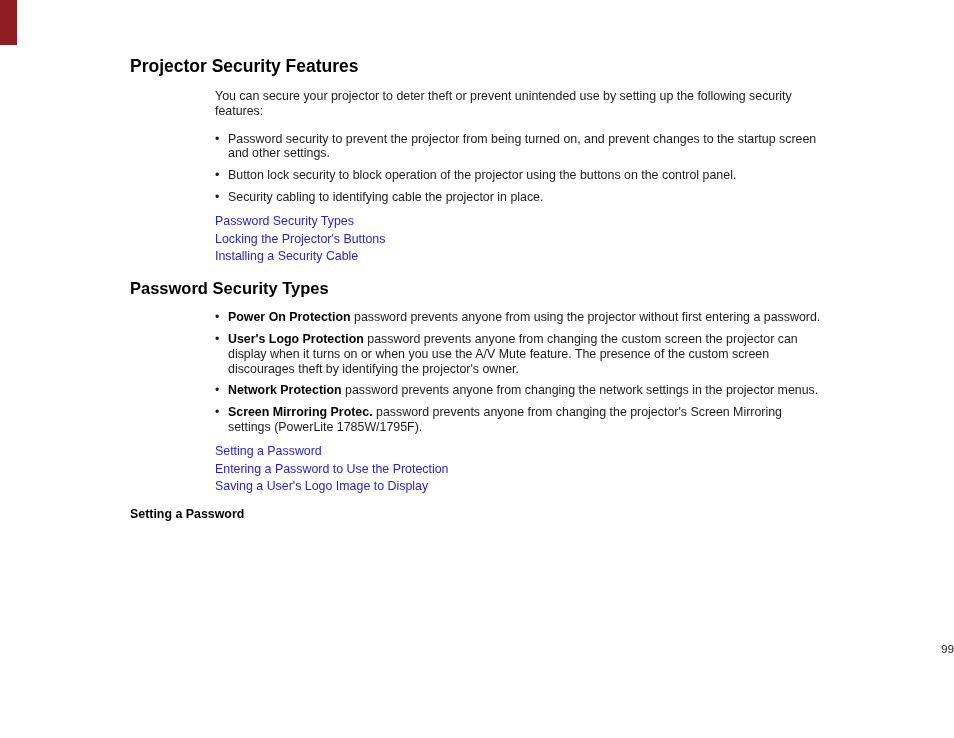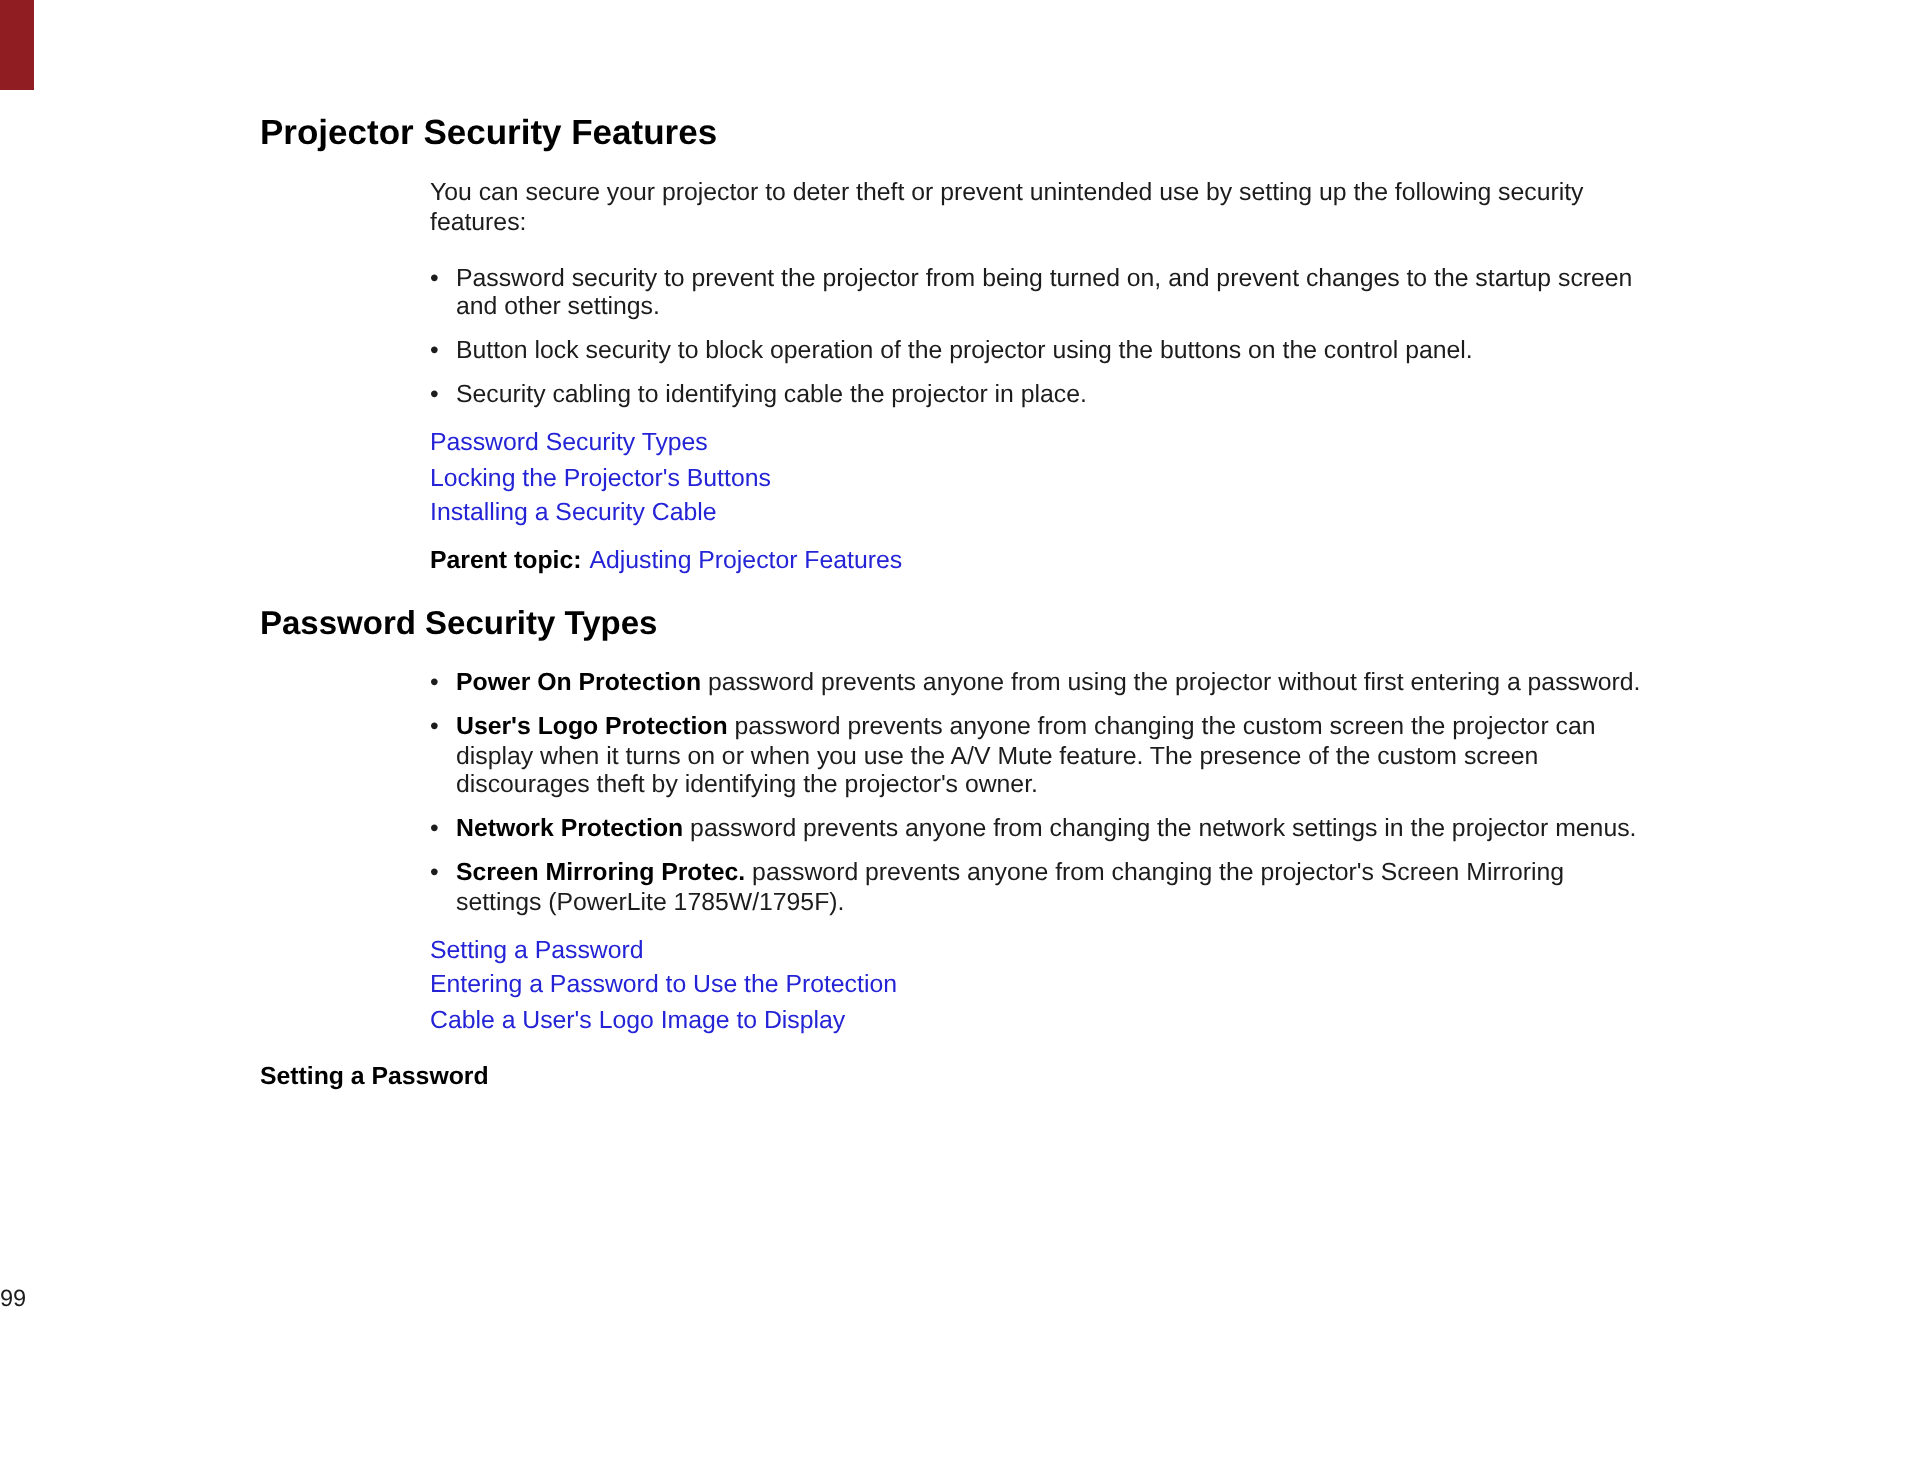--- a/index.html
+++ b/index.html
@@ -94,21 +94,21 @@
     font-weight:bold;
     color:#000000;
   }
   .parent-line .doc-link{
     margin-left:4px;
   }
   .page-number{
     position:absolute;
     left:0; right:0;
     bottom:44px;
-    text-align:left;
+    text-align:right;
     font-size:11.8px;
     color:#1c1c1c;
   }
 </style>
 </head>
 <body>
 
 <div class="page">
 
   <div class="corner-accent"></div>
@@ -130,23 +130,20 @@
         <li>
           <span class="bullet-glyph">•</span>
           <span class="bullet-text">Security cabling to identifying cable the projector in place.</span>
         </li>
       </ul>
       <div class="links">
         <a class="doc-link">Password Security Types</a>
         <a class="doc-link">Locking the Projector's Buttons</a>
         <a class="doc-link">Installing a Security Cable</a>
       </div>
-      <p class="parent-line">
-        <span class="bold">Parent topic:</span><a class="doc-link">Adjusting Projector Features</a>
-      </p>
     </div>
 
     <h2 class="sec-title">Password Security Types</h2>
     <div class="indent">
       <ul class="bullets">
         <li>
           <span class="bullet-glyph">•</span>
           <span class="bullet-text"><b class="bold">Power On Protection</b><span> password prevents anyone from using the projector without first entering a password.</span></span>
         </li>
         <li>
@@ -158,21 +155,21 @@
           <span class="bullet-text"><b class="bold">Network Protection</b><span> password prevents anyone from changing the network settings in the projector menus.</span></span>
         </li>
         <li>
           <span class="bullet-glyph">•</span>
           <span class="bullet-text"><b class="bold">Screen Mirroring Protec.</b><span> password prevents anyone from changing the projector's Screen Mirroring settings (PowerLite 1785W/1795F).</span></span>
         </li>
       </ul>
       <div class="links">
         <a class="doc-link">Setting a Password</a>
         <a class="doc-link">Entering a Password to Use the Protection</a>
-        <a class="doc-link">Cable a User's Logo Image to Display</a>
+        <a class="doc-link">Saving a User's Logo Image to Display</a>
       </div>
     </div>
 
     <h3 class="sub-title">Setting a Password</h3>
 
   </div>
 
   <div class="page-number">99</div>
 
 </div>

